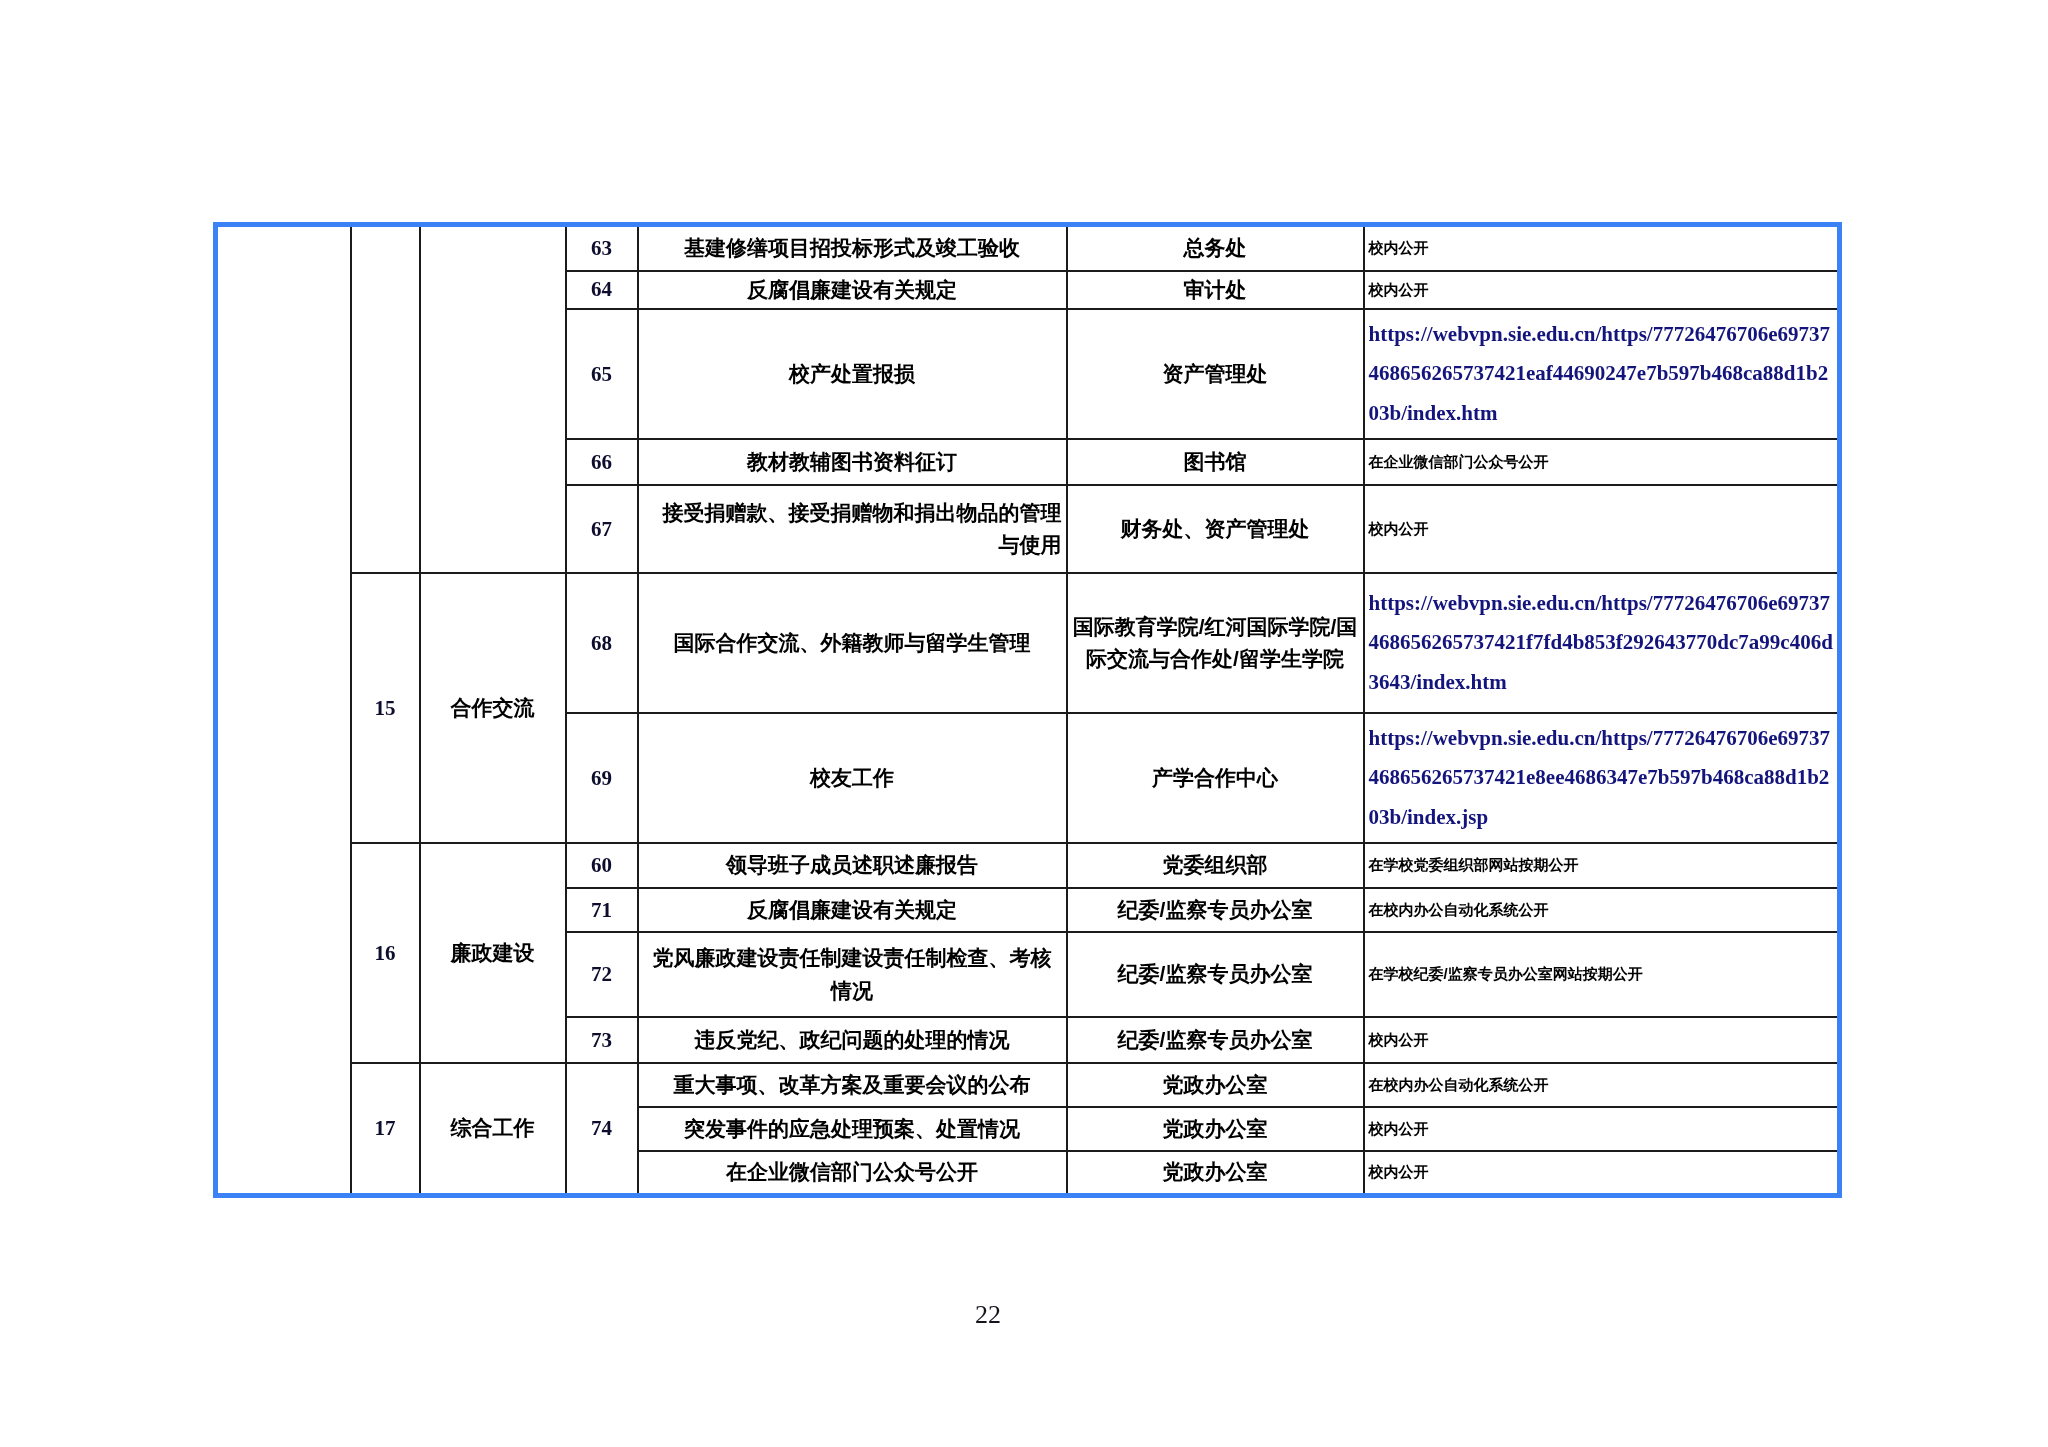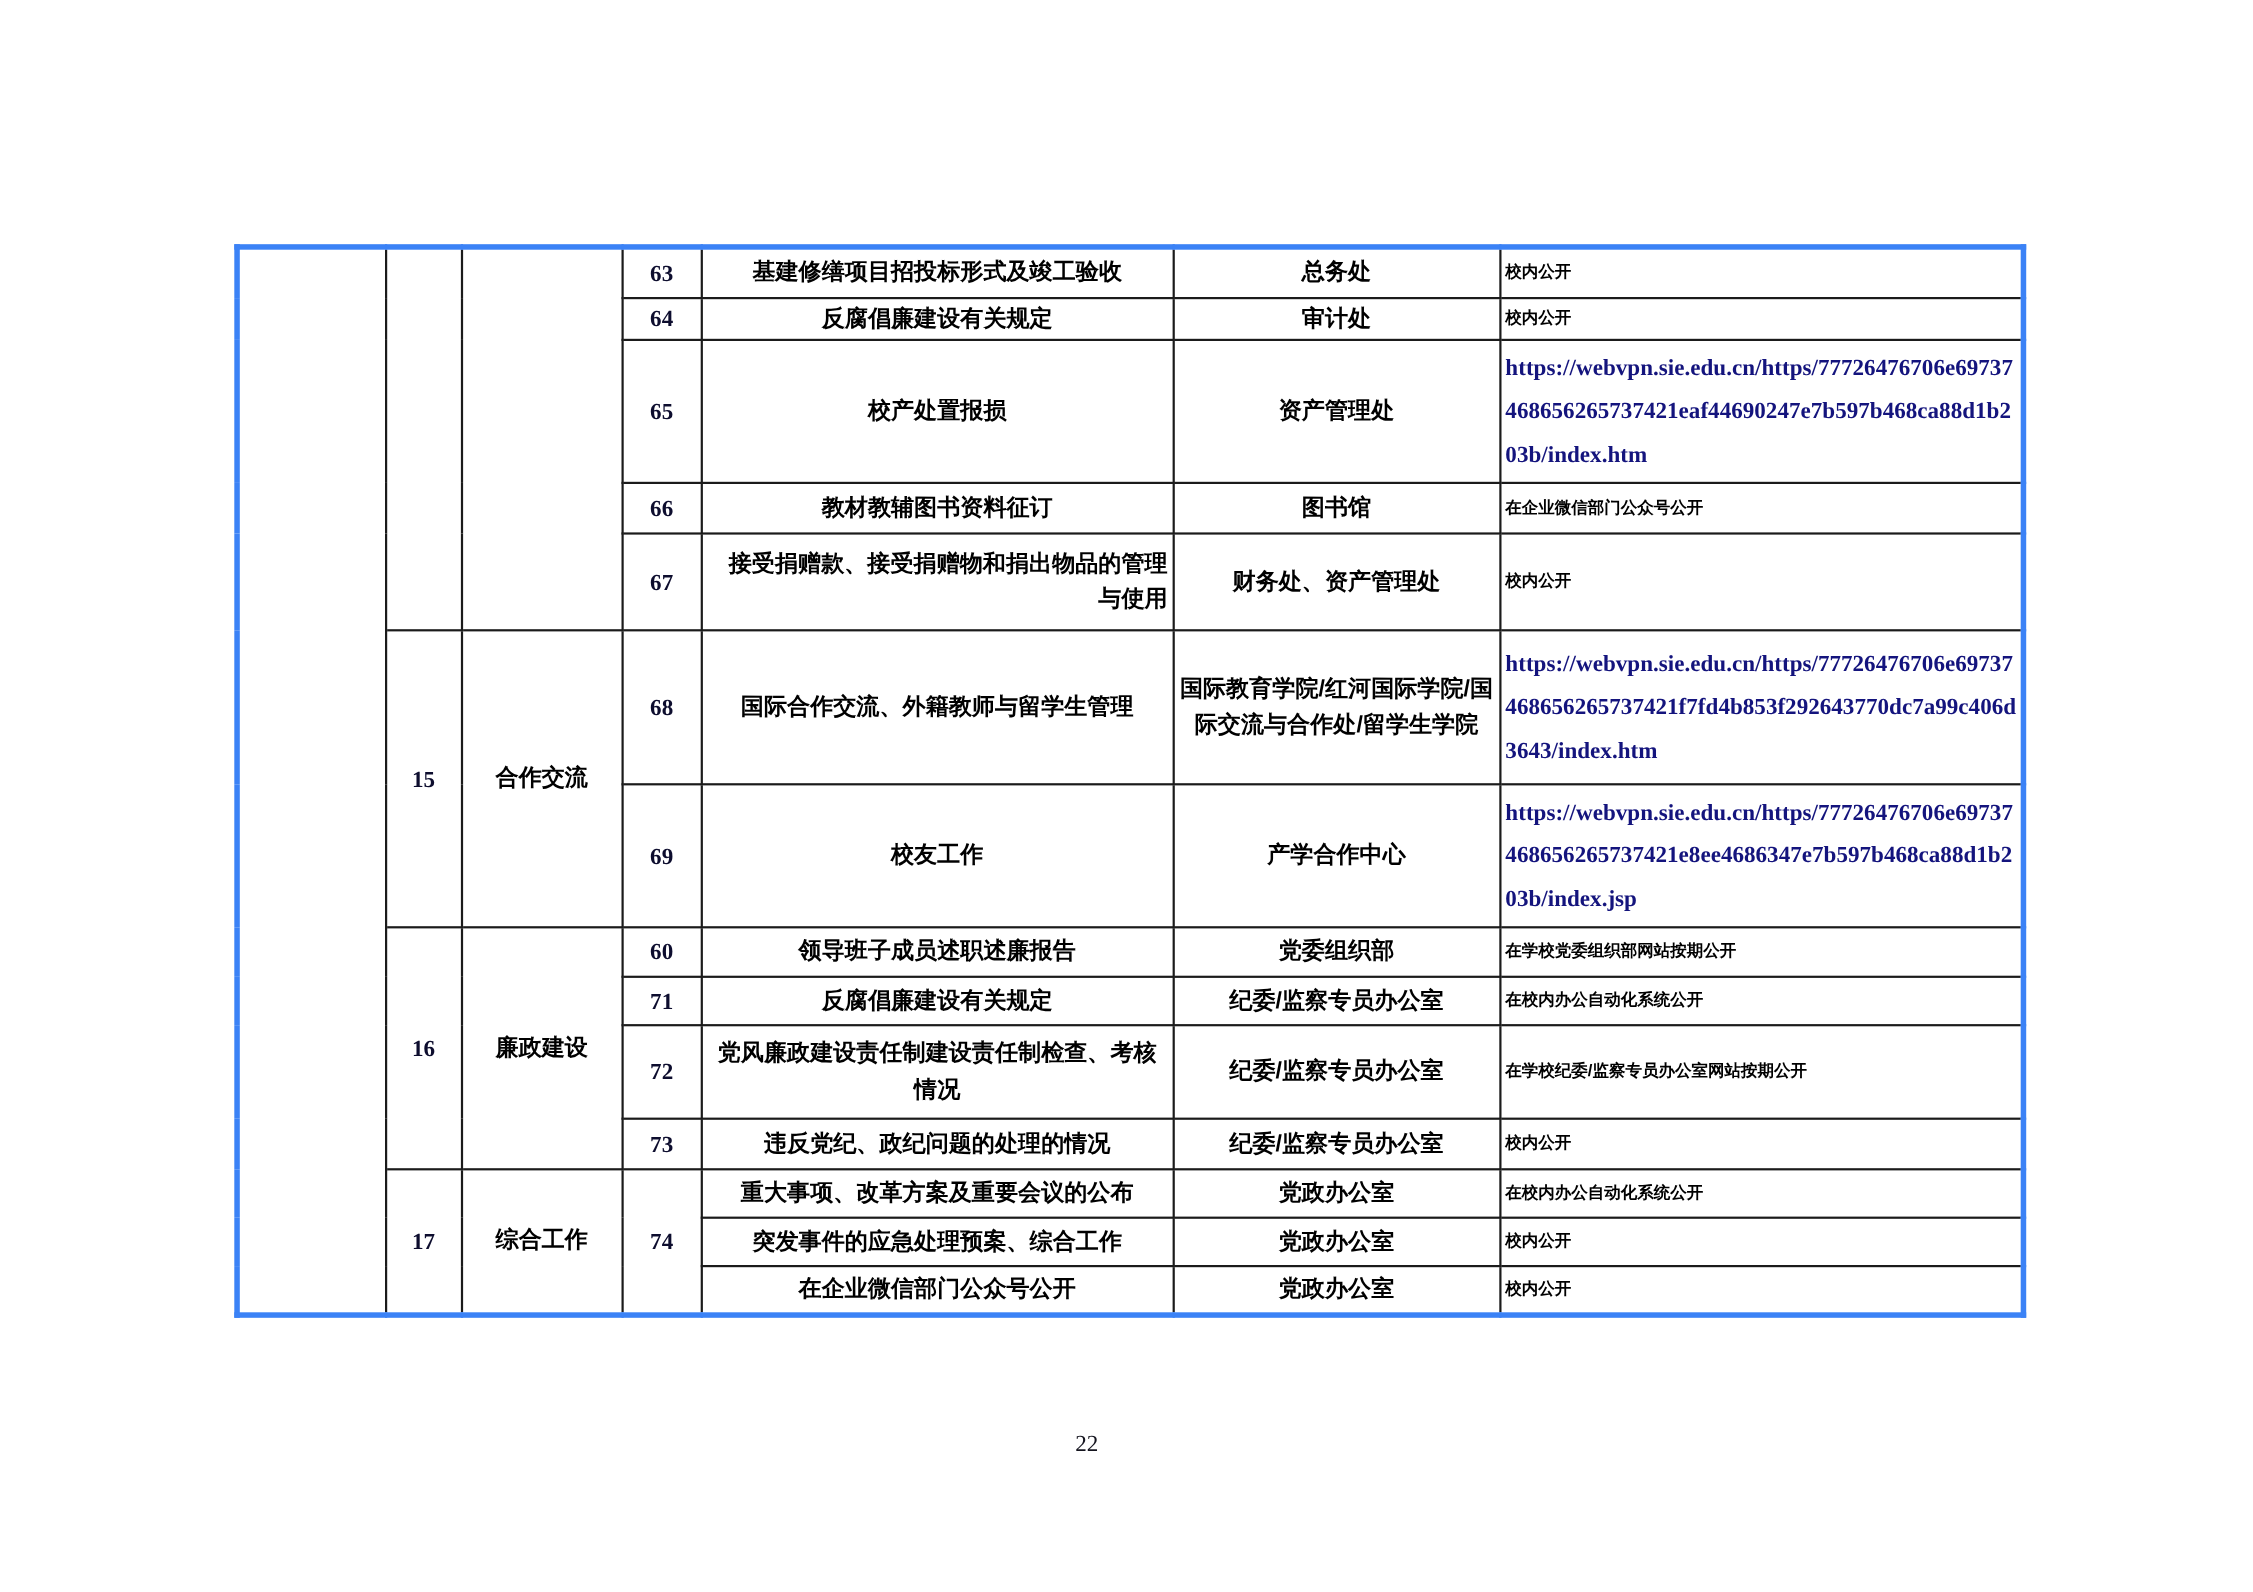--- a/index.html
+++ b/index.html
@@ -68,21 +68,21 @@
     word-break: break-all;
     display: block;
   }
   .page-number {
     position: absolute;
     left: 0;
     top: 1300px;
     width: 1976px;
     text-align: center;
     font-family: "Liberation Serif", serif;
-    font-size: 21px;
+    font-size: 26px;
     color: #14141e;
   }
 </style>
 </head>
 <body>
 
 <table class="doc-table">
   <colgroup>
     <col style="width:135px">
     <col style="width:69px">
@@ -187,21 +187,21 @@
   <tr style="height:44px">
     <td rowspan="3" class="cell-num">17</td>
     <td rowspan="3" class="cell-cjk">综合工作</td>
     <td rowspan="3" class="cell-num">74</td>
     <td class="cell-cjk">重大事项、改革方案及重要会议的公布</td>
     <td class="cell-cjk">党政办公室</td>
     <td class="cell-pub">在校内办公自动化系统公开</td>
   </tr>
 
   <tr style="height:44px">
-    <td class="cell-cjk">突发事件的应急处理预案、综合工作</td>
+    <td class="cell-cjk">突发事件的应急处理预案、处置情况</td>
     <td class="cell-cjk">党政办公室</td>
     <td class="cell-pub">校内公开</td>
   </tr>
 
   <tr style="height:44px">
     <td class="cell-cjk">在企业微信部门公众号公开</td>
     <td class="cell-cjk">党政办公室</td>
     <td class="cell-pub">校内公开</td>
   </tr>
 </tbody>

